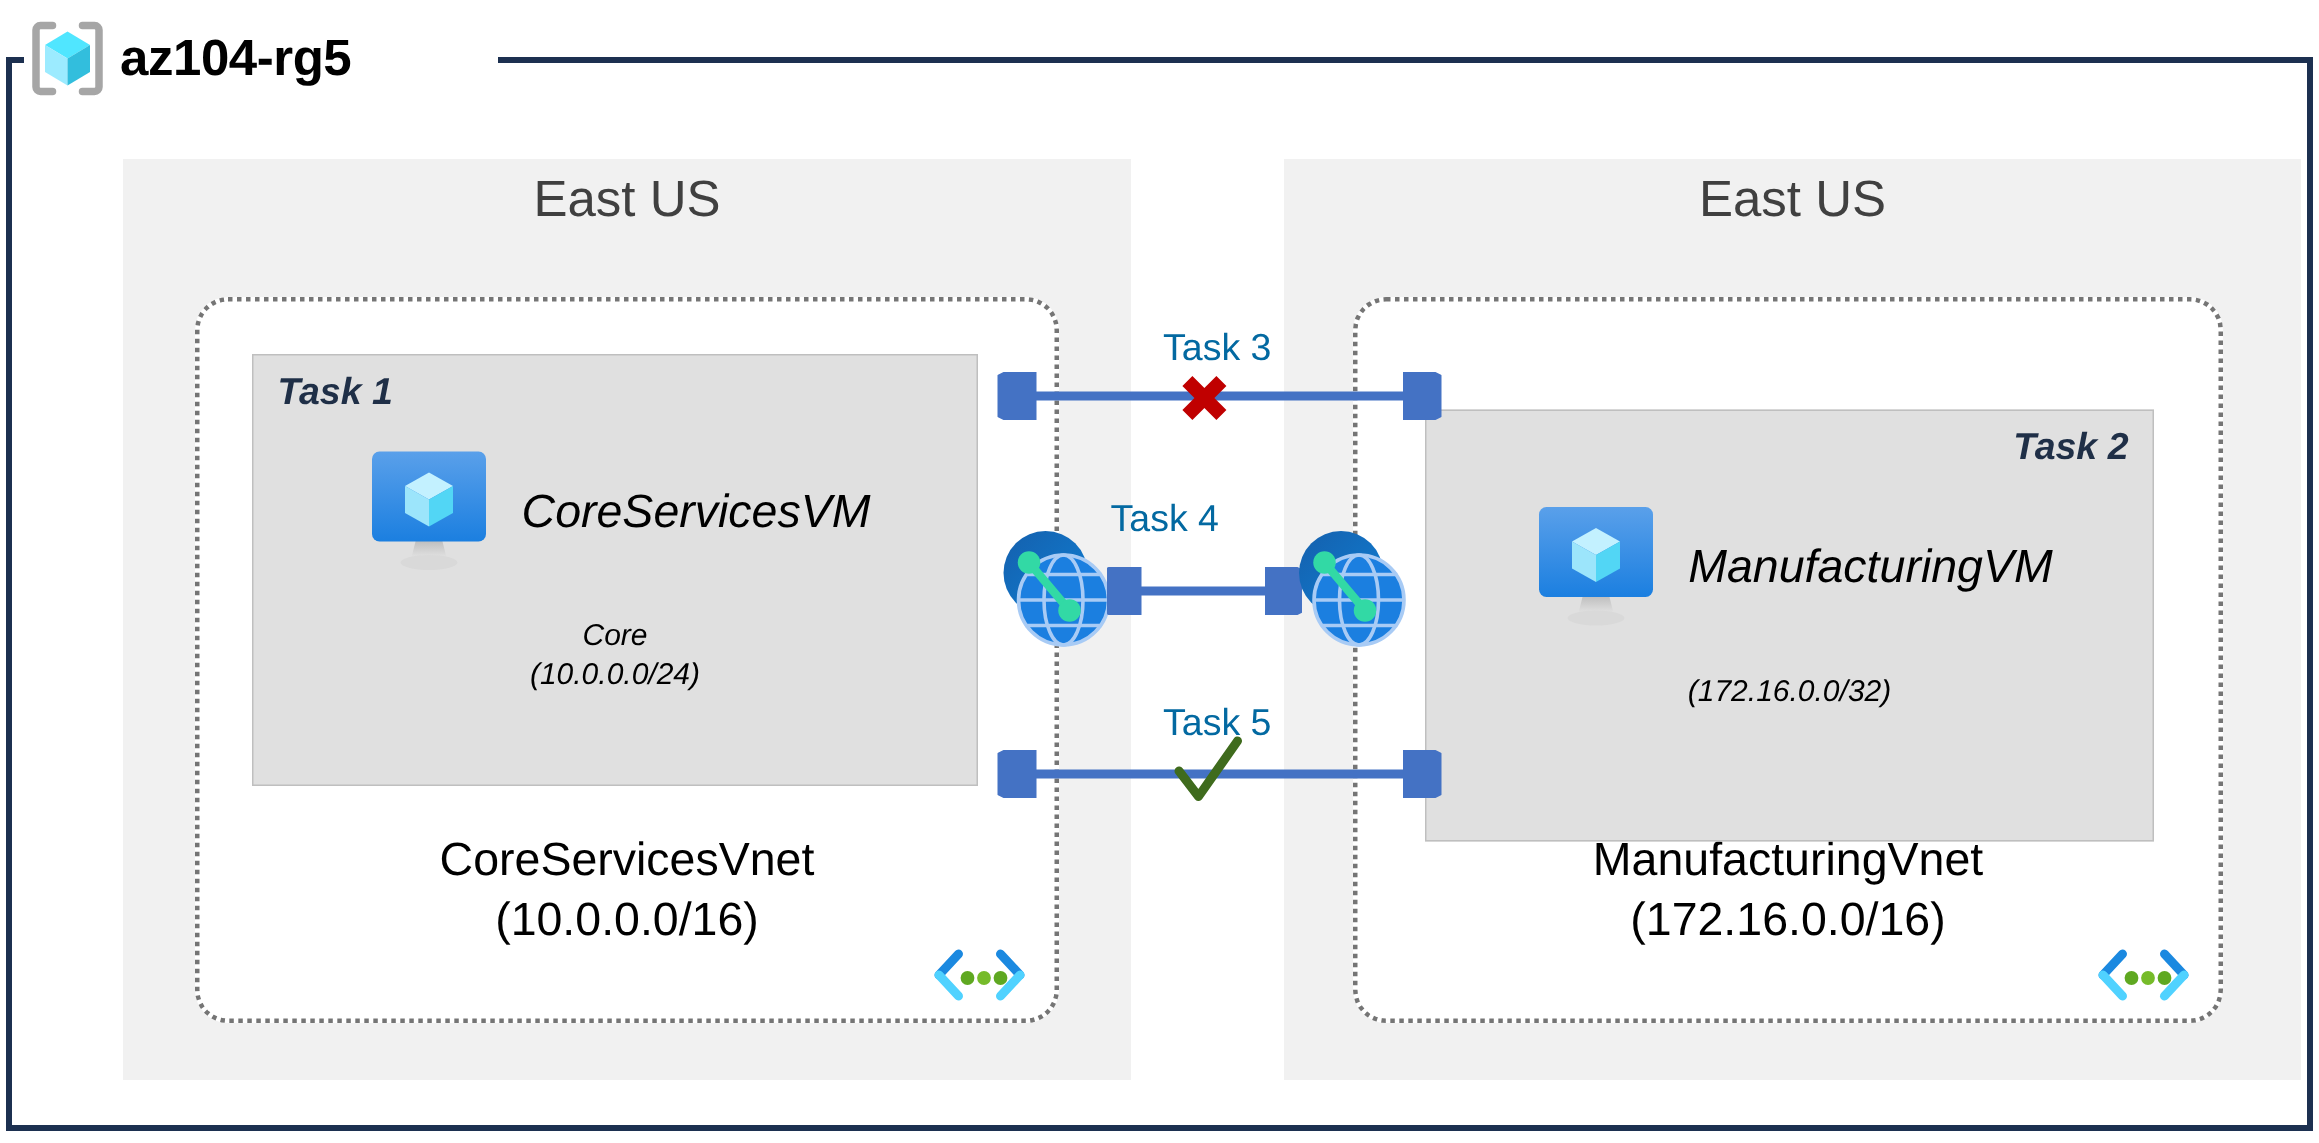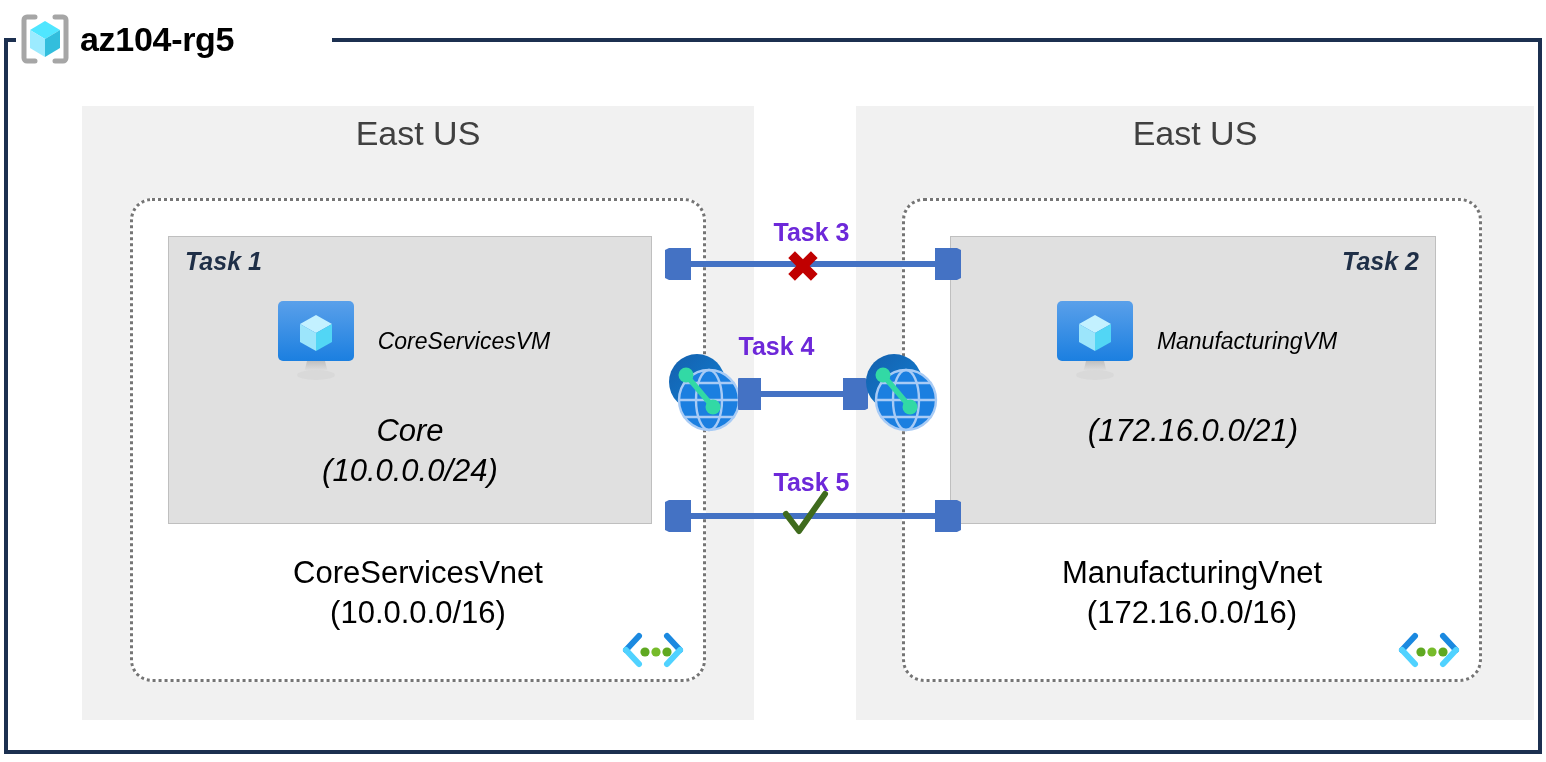--- a/index.html
+++ b/index.html
@@ -120,21 +120,21 @@
   .subnet {
     position: absolute;
     background: #e0e0e0;
     border: 1px solid #bfbfbf;
     box-sizing: border-box;
     top: 236px;
     height: 288px;
     font-style: italic;
   }
   .subnet-left  { left: 168px;  width: 484px; }
-  .subnet-right { left: 950px;  width: 486px; }
+  .subnet-right { left: 950px;  width: 486px; margin-top: 37px; }
 
   .task-tag {
     position: absolute;
     top: 10px;
     font-size: 25px;
     font-weight: bold;
     color: #1f2f47;
     white-space: nowrap;
   }
   .task-tag-left  { left: 16px; }
@@ -144,39 +144,39 @@
     position: absolute;
     top: 58px;
     left: 0;
     width: 100%;
     display: flex;
     align-items: center;
     justify-content: center;
     gap: 16px;
   }
   .vm-icon { width: 92px; height: 92px; flex: 0 0 auto; }
-  .vm-name { font-size: 23px; color: #000000; white-space: nowrap; text-align: center; }
+  .vm-name { font-size: 31px; color: #000000; white-space: nowrap; text-align: center; }
 
   .subnet-caption {
     position: absolute;
     left: 0;
     width: 100%;
     text-align: center;
     top: 174px;
-    font-size: 31px;
+    font-size: 20px;
     line-height: 1.30;
     color: #000000;
   }
 
   
   .conn-label {
     position: absolute;
     font-size: 25px;
-    font-weight: bold;
-    color: #6d28d9;
+    font-weight: normal;
+    color: #0369a1;
     text-align: center;
     white-space: nowrap;
   }
   .arrow-svg { position: absolute; }
   .mark {
     position: absolute;
     font-weight: bold;
     line-height: 1;
     text-align: center;
   }
@@ -300,21 +300,21 @@
           <ellipse cx="46" cy="80" rx="19" ry="5" fill="#d9d9d9"></ellipse>
           <rect x="8" y="6" width="76" height="60" rx="5" fill="url(#vmg2)"></rect>
           <polygon points="46,20 62,29 46,38 30,29" fill="#c3f1ff"></polygon>
           <polygon points="30,29 46,38 46,56 30,47" fill="#9ce5fb"></polygon>
           <polygon points="62,29 62,47 46,56 46,38" fill="#52d6f5"></polygon>
         </svg>
       </span>
       <span class="vm-name">ManufacturingVM</span>
     </div>
     <div class="subnet-caption">
-      <div>(172.16.0.0/21)</div>
+      <div>(172.16.0.0/32)</div>
     </div>
   </div>
 
   <div class="conn-label" style="left:673px; top:218px; width:277px;">Task 3</div>
   <svg class="arrow-svg" style="left:665px; top:248px;" width="296" height="32" aria-hidden="true">
     <defs>
       <marker id="ahL3" markerWidth="9" markerHeight="9" refX="7.5" refY="4.5" orient="auto">
         <path d="M9,0 L9,9 L0,4.5 z" fill="#4472c4"></path>
       </marker>
       <marker id="ahR3" markerWidth="9" markerHeight="9" refX="1.5" refY="4.5" orient="auto">

